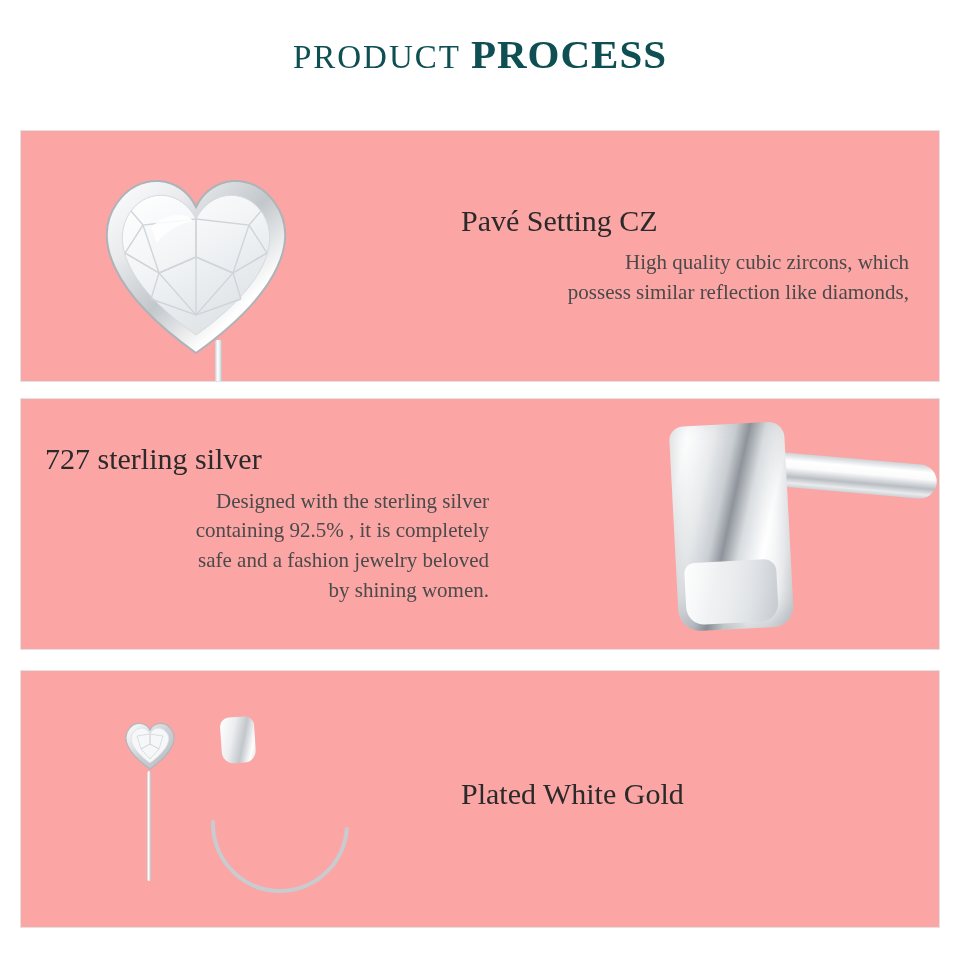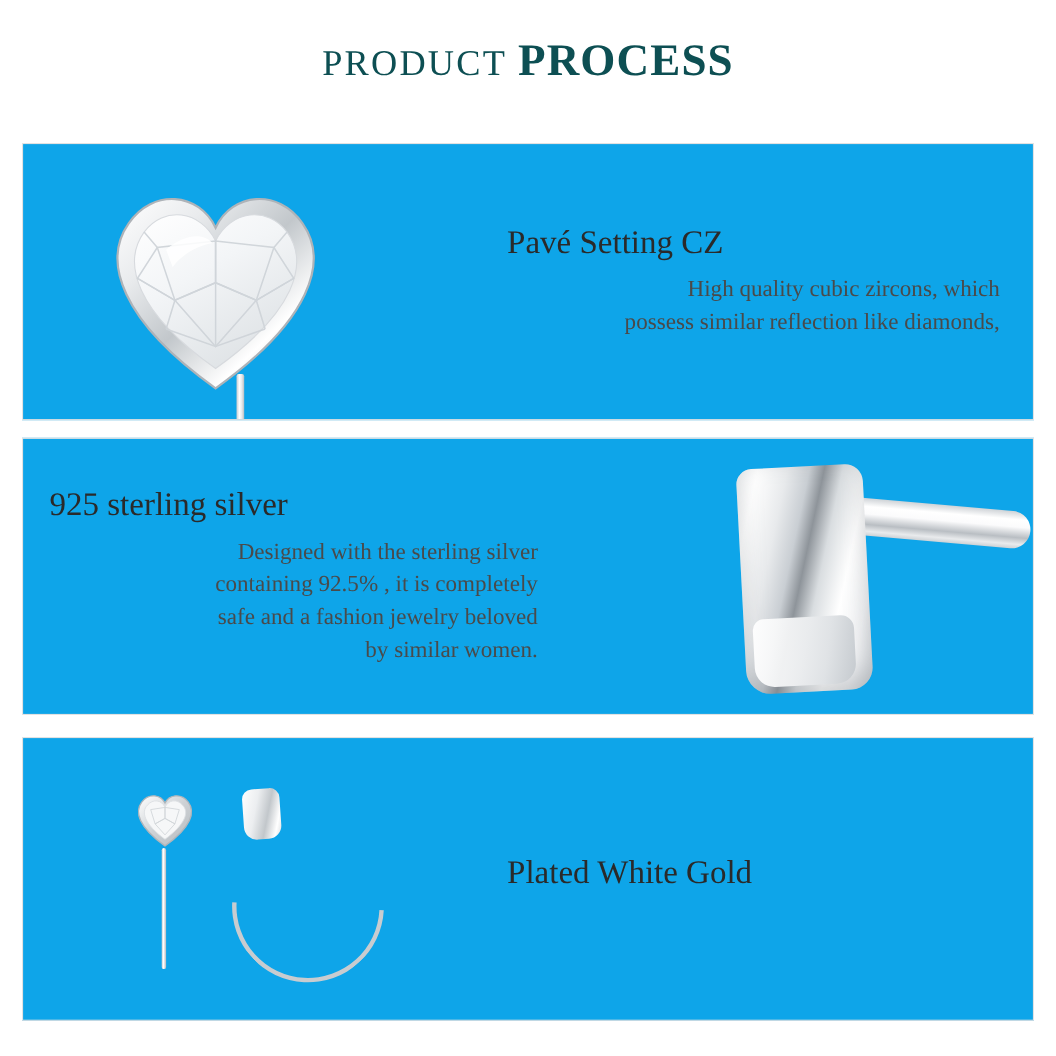--- a/index.html
+++ b/index.html
@@ -39,21 +39,21 @@
     font-weight: 700;
     letter-spacing: 1px;
     margin-left: 10px;
   }
 
   
   .panel {
     position: absolute;
     left: 20px;
     width: 920px;
-    background: #0ea5e9;
+    background: #fca5a5;
     border: 1px solid #e2e2e2;
     box-sizing: border-box;
     overflow: hidden;
   }
   .panel-1 { top: 130px;  height: 252px; }
   .panel-2 { top: 398px;  height: 252px; }
   .panel-3 { top: 670px;  height: 258px; }
 
   .panel-inner {
     display: flex;
@@ -269,26 +269,26 @@
 
   <div class="panel panel-2">
     <div class="panel-inner reverse">
       <div class="media">
         <div class="bar-wrap">
           <div class="bar-neck"></div>
           <div class="bar-head"></div>
         </div>
       </div>
       <div class="copy left-pad">
-        <h2 class="headline">925 sterling silver</h2>
+        <h2 class="headline">727 sterling silver</h2>
         <p class="body-text">
           <span class="line">Designed with the sterling silver</span>
           <span class="line">containing 92.5% , it is completely</span>
           <span class="line">safe and a fashion jewelry beloved</span>
-          <span class="line">by similar women.</span>
+          <span class="line">by shining women.</span>
         </p>
       </div>
     </div>
   </div>
 
   <div class="panel panel-3">
     <div class="panel-inner">
       <div class="media">
         <div class="pair-wrap">
           <svg class="mini-heart" width="62" height="62" viewBox="0 0 62 62">

